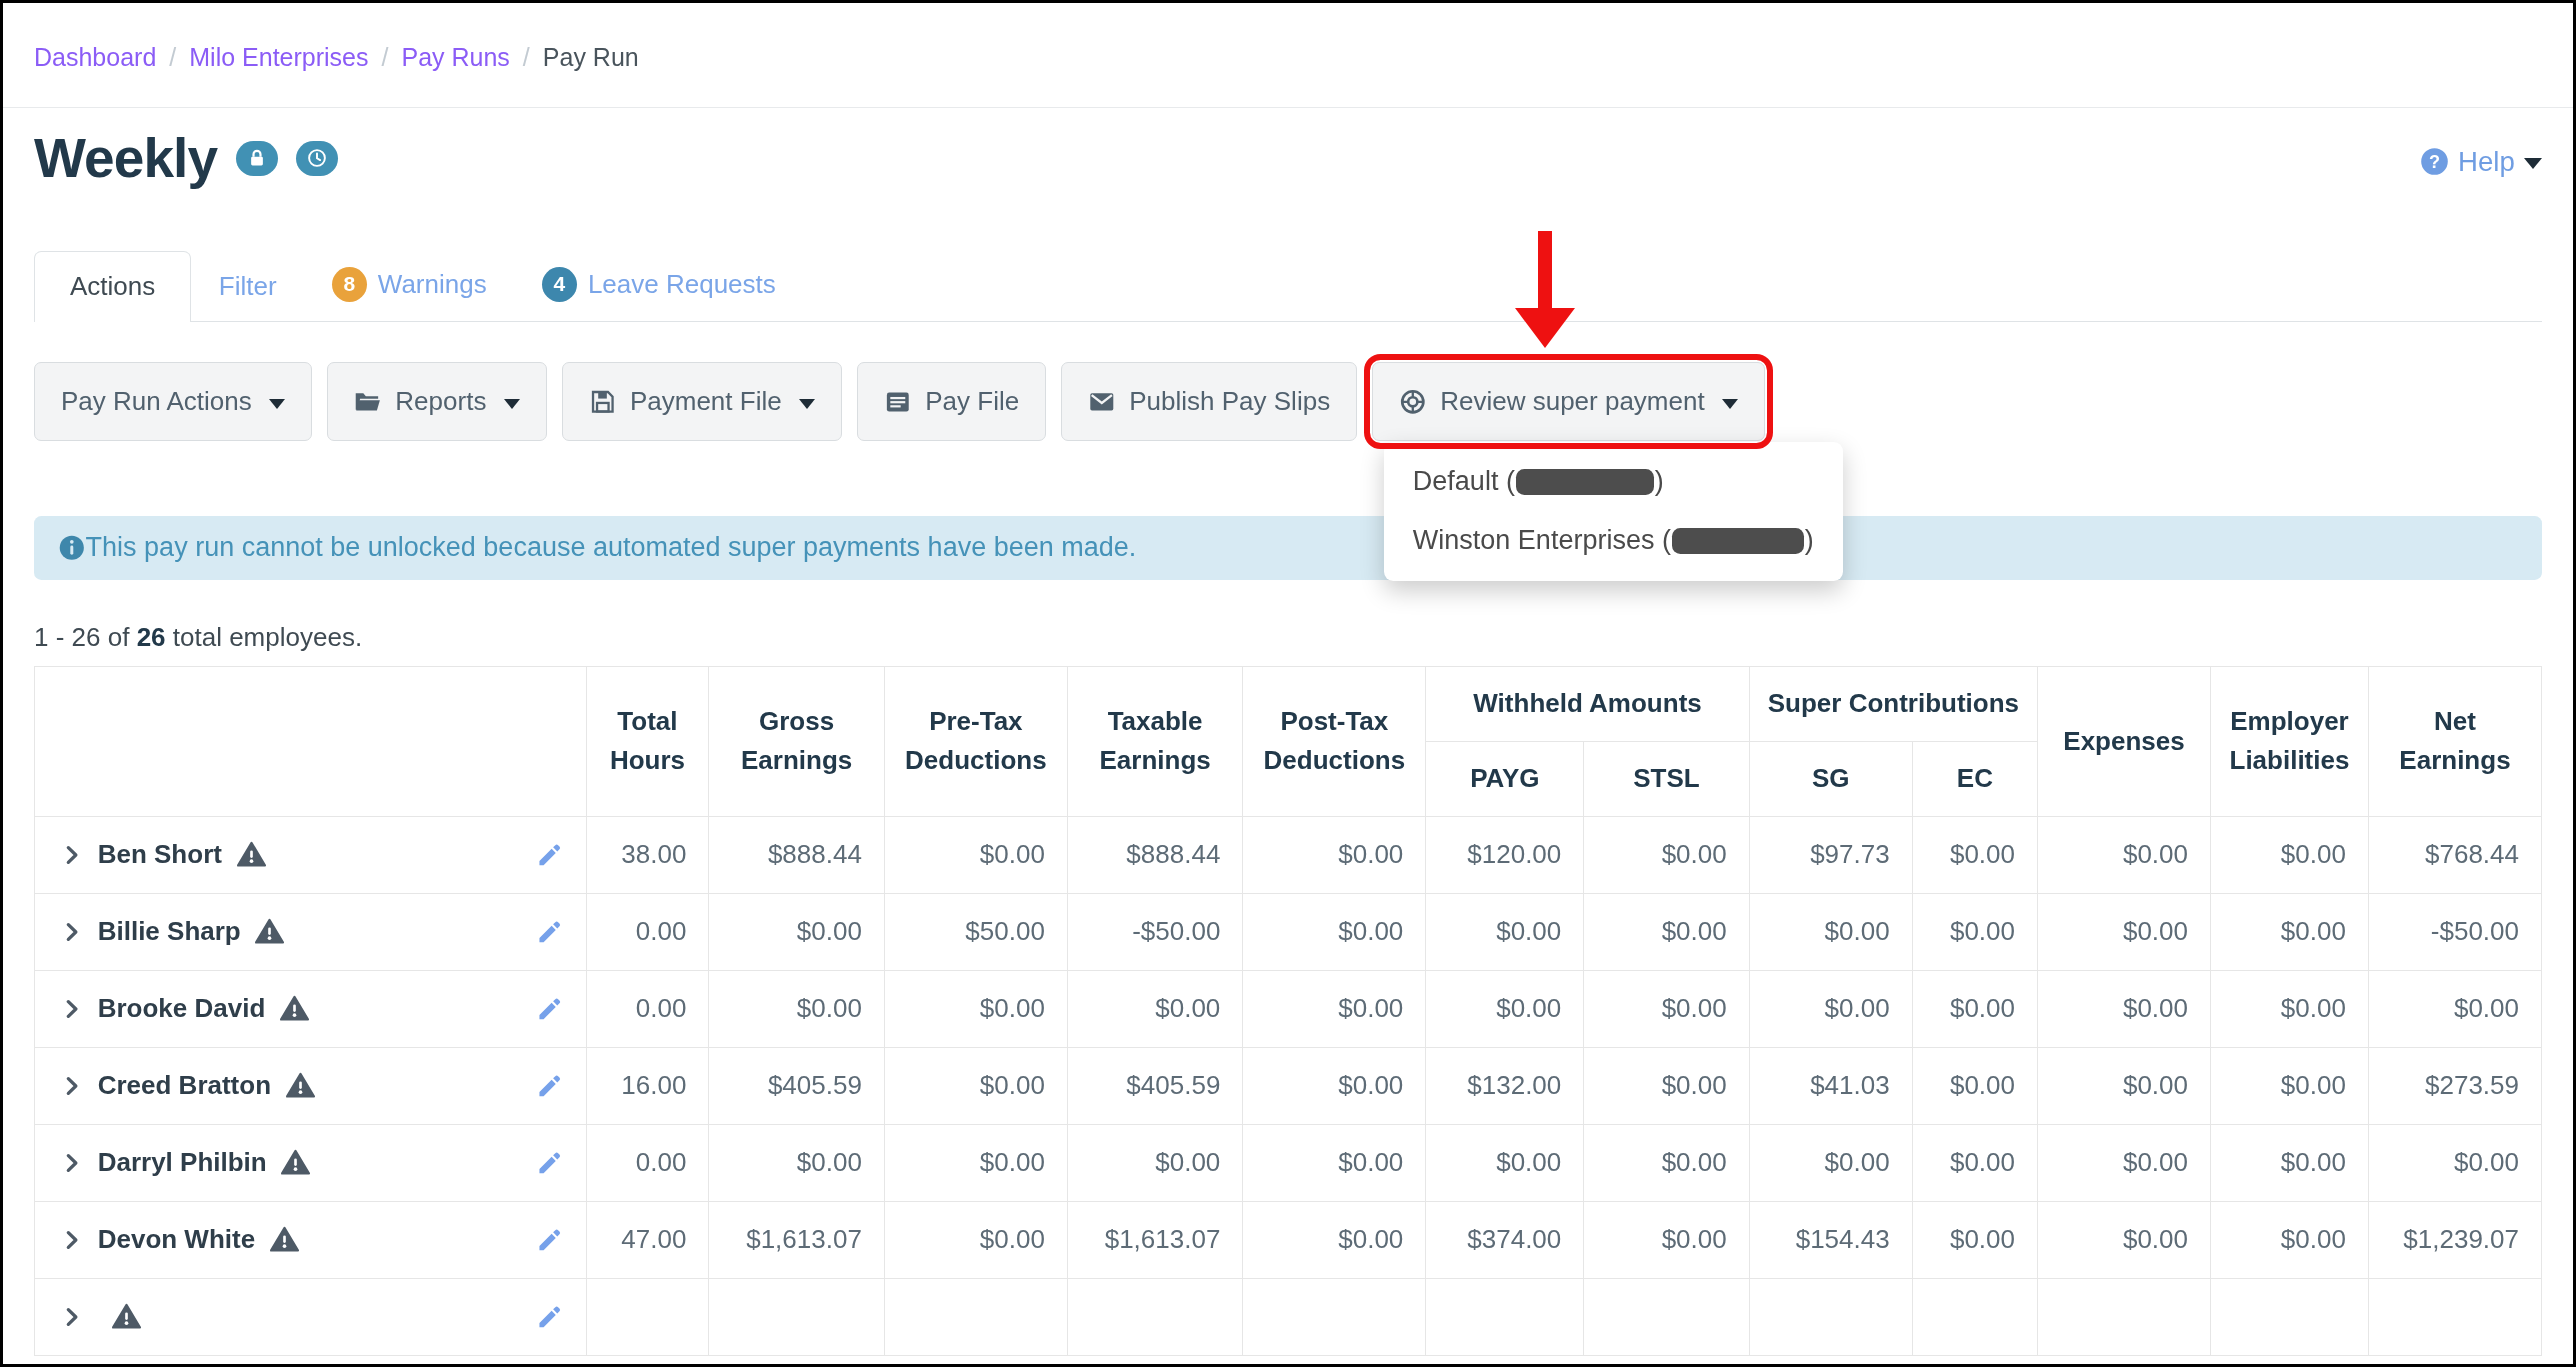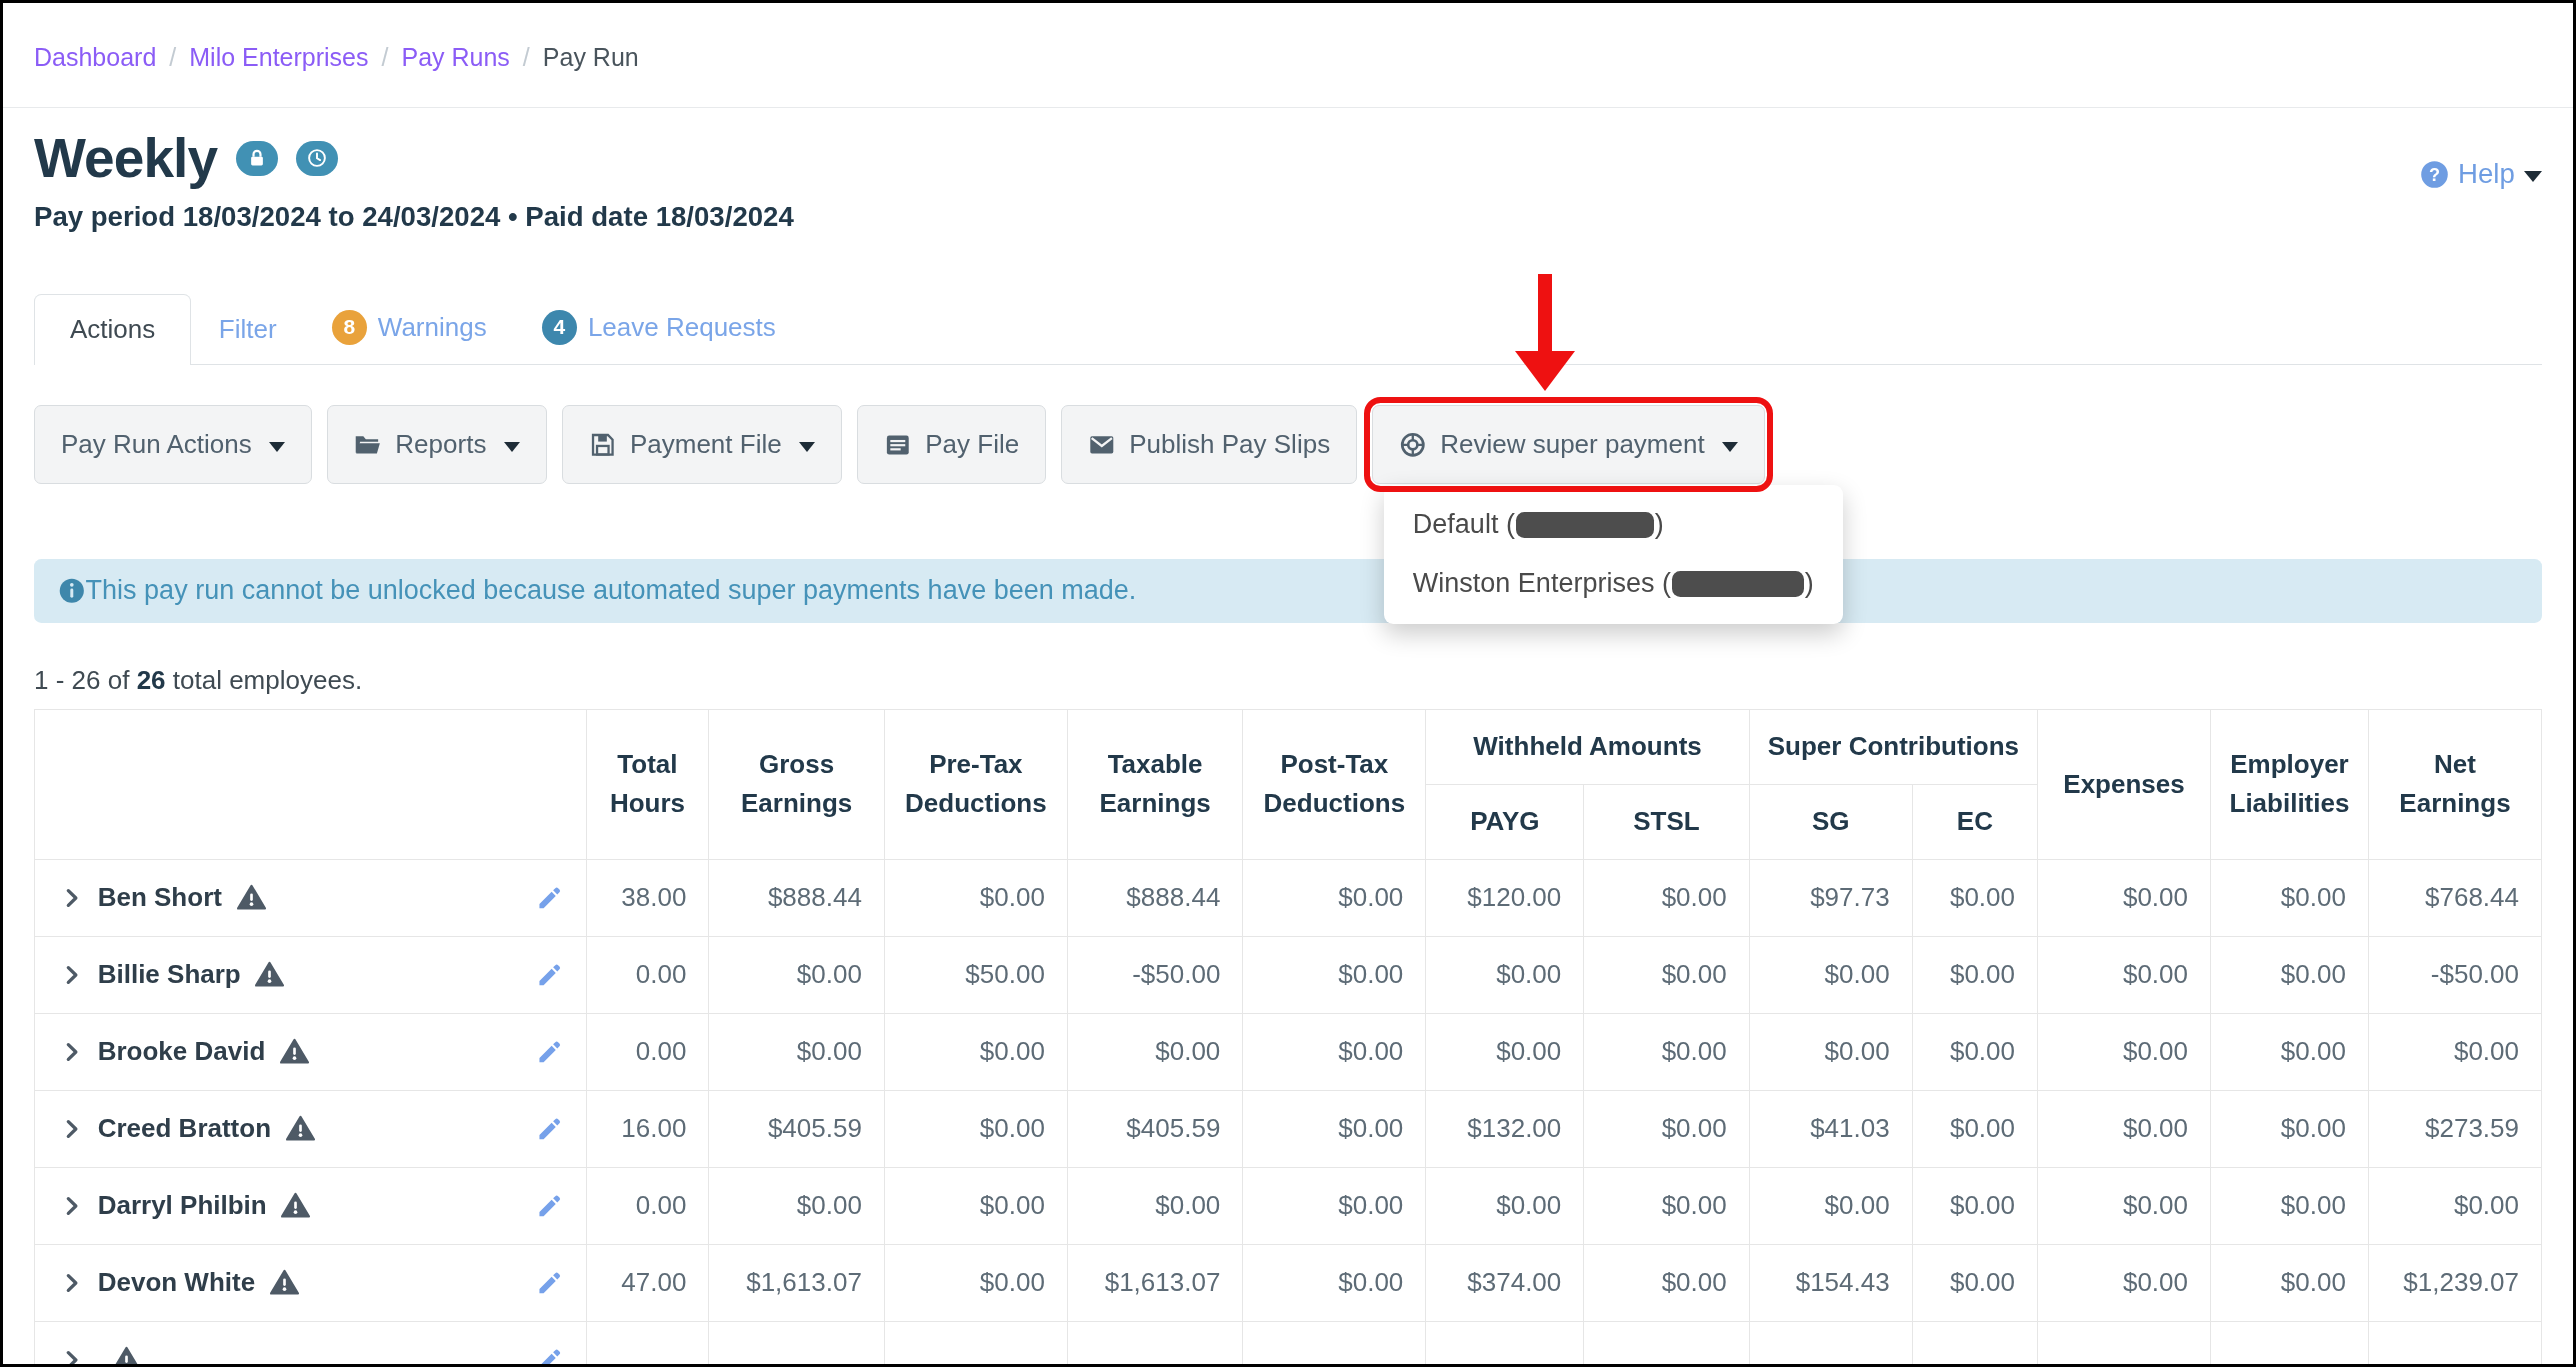--- a/index.html
+++ b/index.html
@@ -11,21 +11,21 @@
   .page{padding:0 31px;}
 
   
   .breadcrumb{padding-top:40px;font-size:25px;display:flex;gap:13px;align-items:center;}
   .breadcrumb .crumb-link{color:#8b5cf6;cursor:pointer;}
   .breadcrumb .crumb-current{color:#49545c;}
   .breadcrumb .sep{color:#c3cbd2;}
   .top-divider{height:0.9px;background:#e8eaec;margin:35px -31px 0 -31px;}
 
   
-  .title-row{display:flex;justify-content:space-between;align-items:flex-end;margin-top:18.4px;}
+  .title-row{display:flex;justify-content:space-between;align-items:center;margin-top:18.4px;}
   .page-title{display:flex;align-items:center;gap:18.4px;}
   .page-title h1{margin:0;font-size:55px;font-weight:700;letter-spacing:-0.9px;color:#22394a;line-height:64px;}
   .title-badge{width:42px;height:35px;border-radius:18.4px;background:#4191b4;display:inline-flex;align-items:center;justify-content:center;}
   .title-badge svg{width:22px;height:22px;}
   .help{display:flex;align-items:center;gap:9.2px;color:#6f9de2;font-size:27.6px;cursor:pointer;margin-top:7.3px;}
   .help .qicon{width:29px;height:29px;}
   .caret{width:0;height:0;border-left:9.2px solid transparent;border-right:9.2px solid transparent;border-top:11px solid #1e2c37;margin-top:3.7px;}
   .subtitle{margin-top:11px;font-size:27.6px;font-weight:700;color:#22394a;}
 
   
@@ -119,21 +119,20 @@
     </div>
     <div class="help">
       <svg class="qicon" viewBox="0 0 24 24" style="font-size:30px">
           <circle cx="12" cy="12" r="11" fill="#6f9de2"></circle>
           <text x="12" y="17" text-anchor="middle" font-size="15" font-weight="bold" fill="#fff">?</text>
         </svg>
       <span>Help</span>
       <span class="caret"></span>
     </div>
   </div>
-  <div class="subtitle">Pay period 18/03/2024 to 24/03/2024 • Paid date 18/03/2024</div>
 
   <div class="tabs">
     <div class="tab tab-active">
       <span>Actions</span>
     </div>
     <div class="tab tab-link">
       <span>Filter</span>
     </div>
     <div class="tab tab-link">
       <span class="badge badge-orange">8</span>

